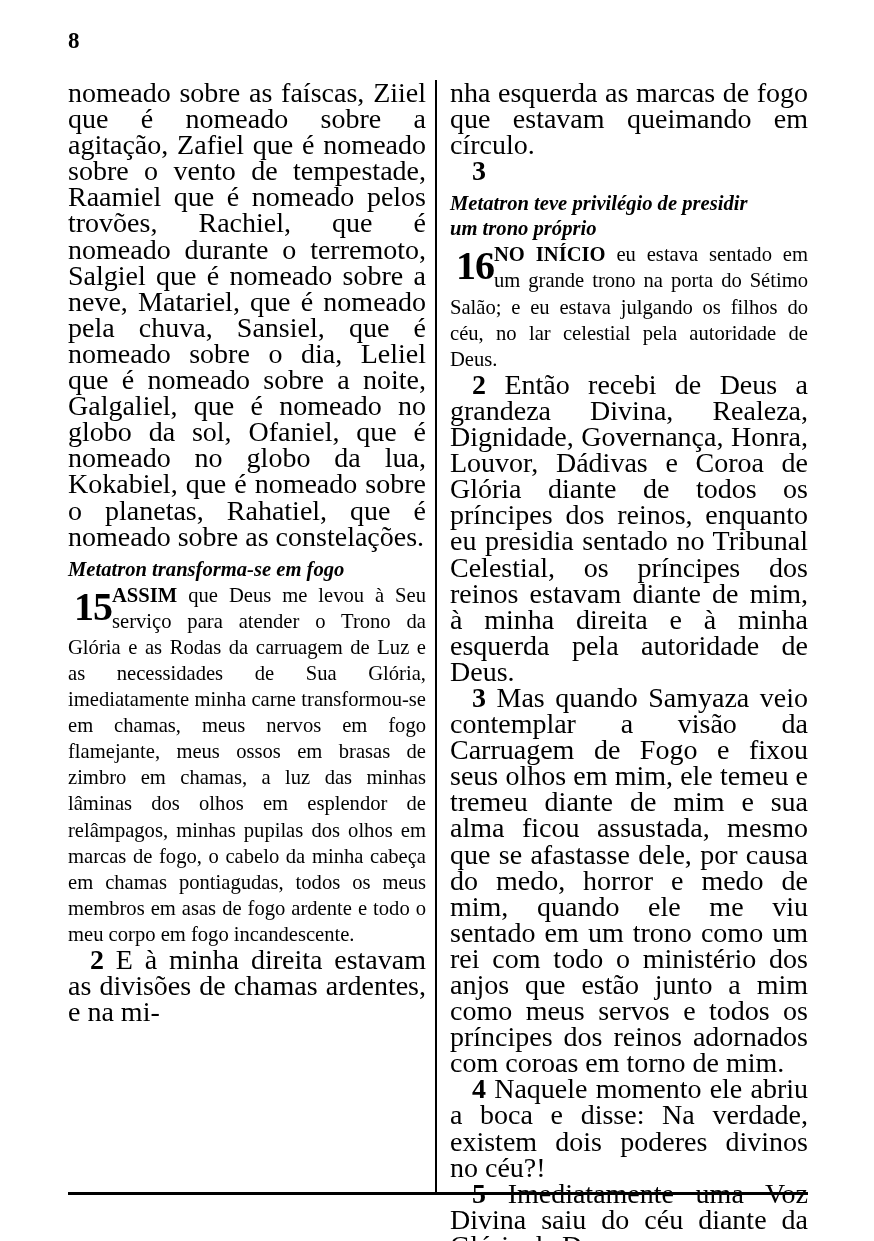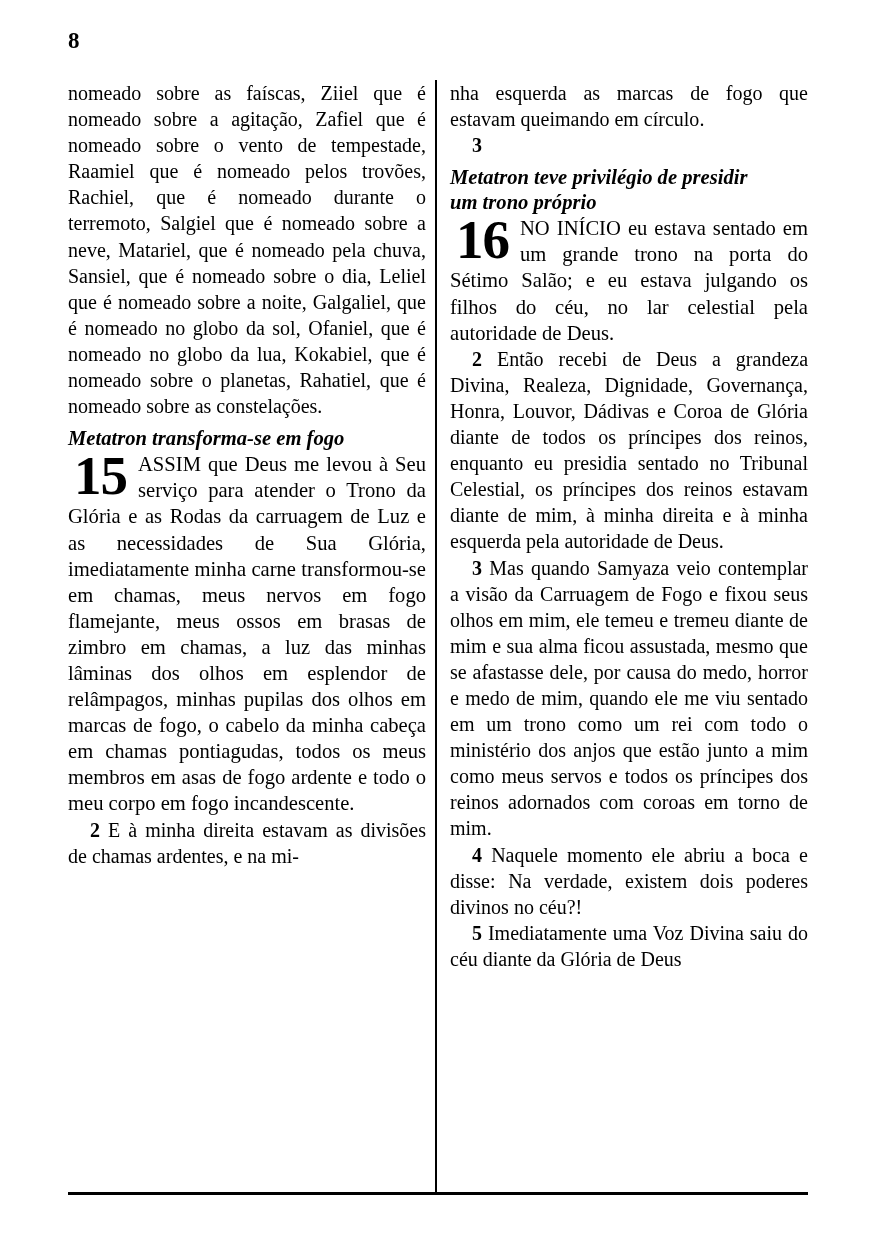--- a/index.html
+++ b/index.html
@@ -87,37 +87,37 @@
     left: 68px;
     top: 1192px;
     width: 740px;
     height: 3px;
     background: #000000;
   }
 
   
   p.para {
     margin: 0;
-    font-size: 20px;
+    font-size: 28px;
     line-height: 26.1px;
     text-align: justify;
     text-justify: inter-word;
     hyphens: manual;
     text-indent: 0;
   }
   p.para.indent {
     text-indent: 22px;
   }
   .vnum {
     font-weight: bold;
   }
   .ital {
   }
   .smallcaps-bold {
-    font-weight: normal;
+    font-weight: bold;
   }
 
   
   .sec-head {
     margin: 0;
     font-size: 20.6px;
     font-weight: bold;
     font-style: italic;
     line-height: 25px;
     padding-top: 7px;
@@ -126,25 +126,25 @@
   
   .chapter-open {
     position: relative;
     margin: 0;
     font-size: 20.6px;
     line-height: 26.1px;
     text-align: justify;
   }
   .dropcap {
     float: left;
-    font-size: 55px;
+    font-size: 40px;
     line-height: 45px;
     font-weight: bold;
     font-family: "Liberation Serif", "DejaVu Serif", serif;
-    margin: 2px 11px 0 6px;
+    margin: 2px 0 0 6px;
     letter-spacing: -1px;
   }
   .chapter-open::after {
     content: "";
     display: block;
     clear: both;
   }
 </style>
 </head>
 <body>

